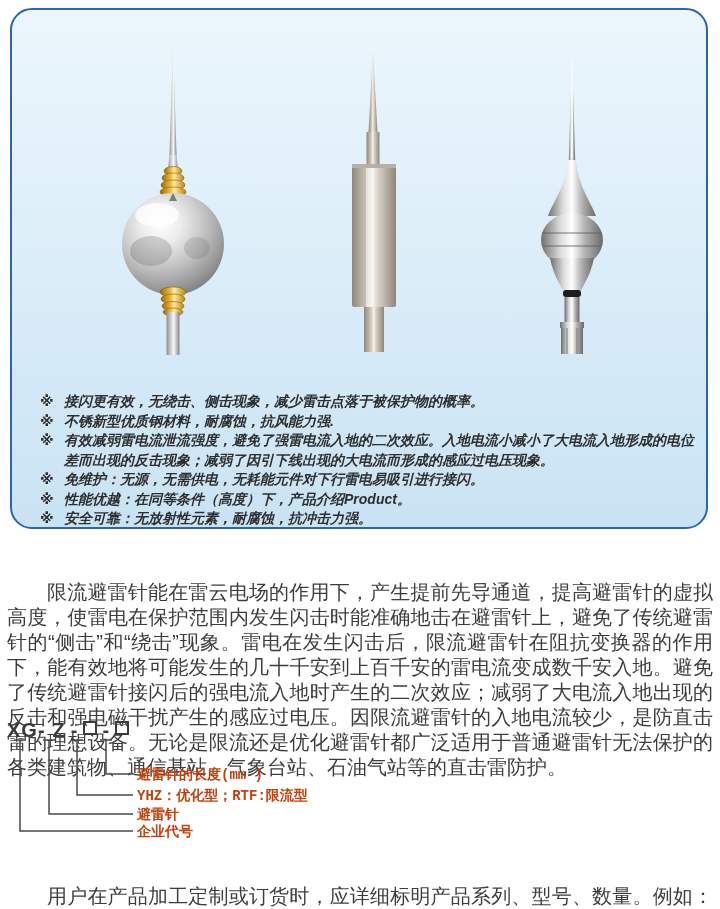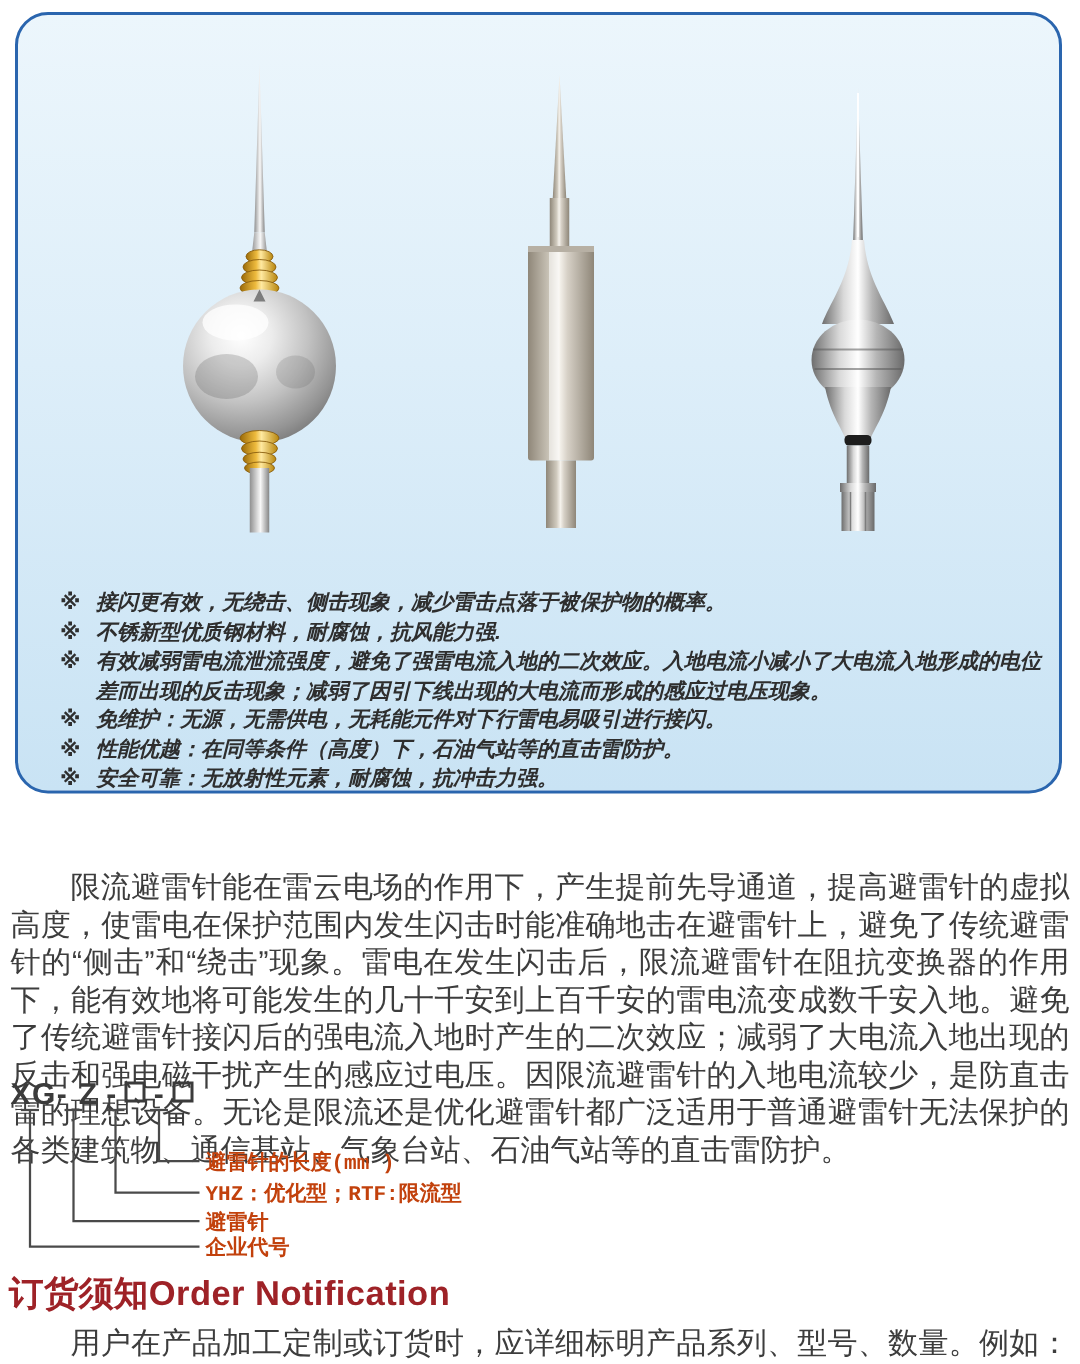--- a/index.html
+++ b/index.html
@@ -187,21 +187,21 @@
       <div class="feat">
         <span class="fm">※</span>
         <span class="ft">有效减弱雷电流泄流强度，避免了强雷电流入地的二次效应。入地电流小减小了大电流入地形成的电位差而出现的反击现象；减弱了因引下线出现的大电流而形成的感应过电压现象。</span>
       </div>
       <div class="feat">
         <span class="fm">※</span>
         <span class="ft">免维护：无源，无需供电，无耗能元件对下行雷电易吸引进行接闪。</span>
       </div>
       <div class="feat">
         <span class="fm">※</span>
-        <span class="ft">性能优越：在同等条件（高度）下，石油气站等的直击雷防护。</span>
+        <span class="ft">性能优越：在同等条件（高度）下，产品介绍Product。</span>
       </div>
       <div class="feat">
         <span class="fm">※</span>
         <span class="ft">安全可靠：无放射性元素，耐腐蚀，抗冲击力强。</span>
       </div>
     </div>
   </div>
 
   <p class="para para-1">限流避雷针能在雷云电场的作用下，产生提前先导通道，提高避雷针的虚拟高度，使雷电在保护范围内发生闪击时能准确地击在避雷针上，避免了传统避雷针的“侧击”和“绕击”现象。雷电在发生闪击后，限流避雷针在阻抗变换器的作用下，能有效地将可能发生的几十千安到上百千安的雷电流变成数千安入地。避免了传统避雷针接闪后的强电流入地时产生的二次效应；减弱了大电流入地出现的反击和强电磁干扰产生的感应过电压。因限流避雷针的入地电流较少，是防直击雷的理想设备。无论是限流还是优化避雷针都广泛适用于普通避雷针无法保护的各类建筑物、通信基站、气象台站、石油气站等的直击雷防护。</p>
 
@@ -226,16 +226,15 @@
       <path d="M49 4 V78 H133"></path>
       <path d="M20 4 V95 H133"></path>
     </g>
   </svg>
 
   <div class="dlabel dl-0">避雷针的长度(mm )</div>
   <div class="dlabel dl-1">YHZ：优化型；RTF:限流型</div>
   <div class="dlabel dl-2">避雷针</div>
   <div class="dlabel dl-3">企业代号</div>
 
-  <h2 class="sec sec-3">订货须知Order Notification</h2>
   <p class="para para-2">用户在产品加工定制或订货时，应详细标明产品系列、型号、数量。例如：限流、优化型避雷针系列XG-Z-YHZ20根。</p>
 
 </div>
 
 </body></html>

